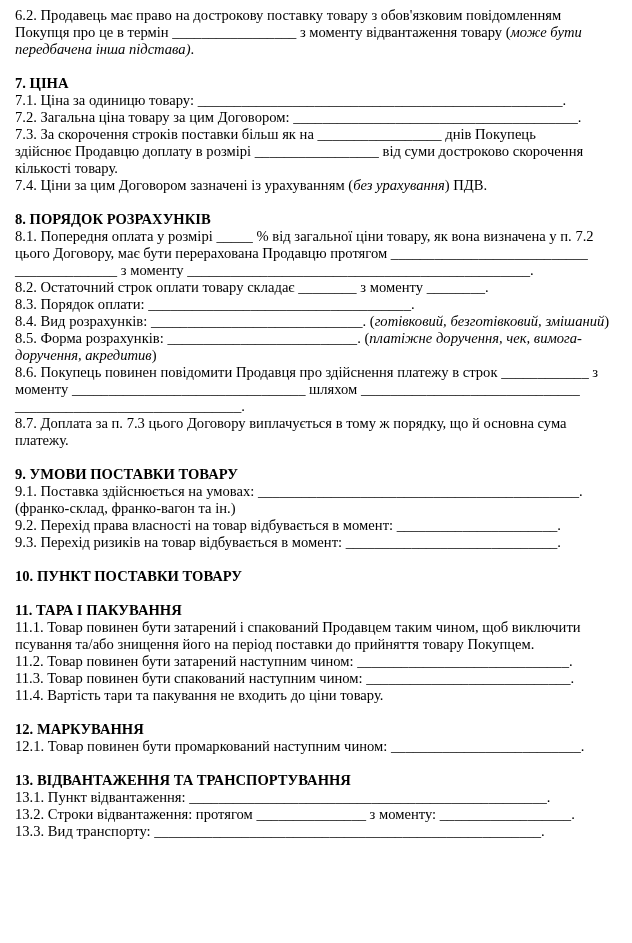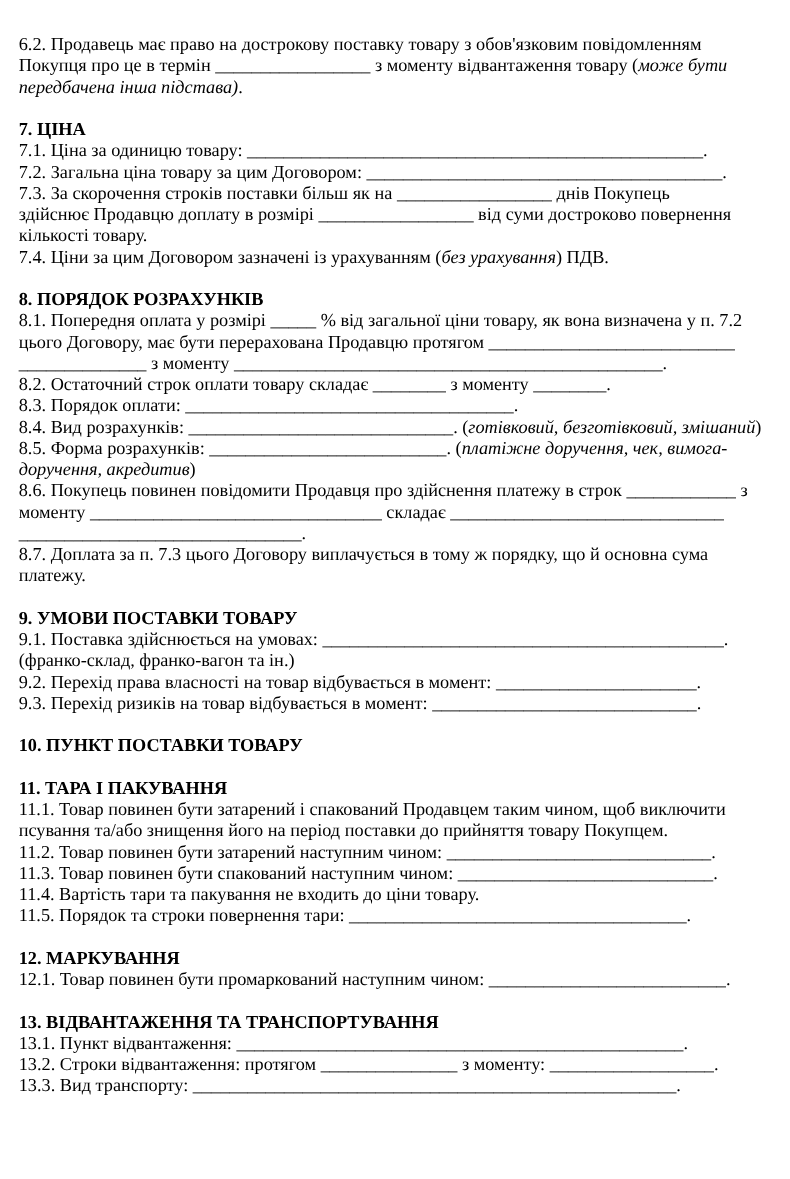--- a/index.html
+++ b/index.html
@@ -5,57 +5,57 @@
     html, body { margin: 0; padding: 0; background: #ffffff; }
     body {
       width: 632px;
       height: 943px;
       overflow: hidden;
       font-family: "Liberation Serif", "DejaVu Serif", serif;
       font-size: 14.6px;
       line-height: 17px;
       color: #000;
     }
-    .page { position: relative; padding: 28px 8px 0 15px; }
+    .page { position: relative; padding: 7px 8px 0 15px; }
     .para { margin: 0; white-space: nowrap; }
     .heading { font-weight: bold; margin: 0; white-space: nowrap; }
     .gap { height: 17px; }
     .i { font-style: italic; text-align: center; }
     .l { white-space: pre; text-align: right; }
   </style>
 </head>
 <body>
 
 <div class="page">
 
   <p class="para"><span>6.2. Продавець має право на дострокову поставку товару з обов'язковим повідомленням</span></p>
   <p class="para"><span>Покупця про це в термін </span><span class="l">_________________</span><span> з моменту відвантаження товару (</span><span class="i">може бути</span></p>
   <p class="para"><span class="i">передбачена інша підстава)</span><span>.</span></p>
   <div class="gap"></div>
 
   <p class="heading">7. ЦІНА</p>
   <p class="para"><span>7.1. Ціна за одиницю товару: </span><span class="l">__________________________________________________</span><span>.</span></p>
   <p class="para"><span>7.2. Загальна ціна товару за цим Договором: </span><span class="l">_______________________________________</span><span>.</span></p>
   <p class="para"><span>7.3. За скорочення строків поставки більш як на </span><span class="l">_________________</span><span> днів Покупець</span></p>
-  <p class="para"><span>здійснює Продавцю доплату в розмірі </span><span class="l">_________________</span><span> від суми достроково повернення</span></p>
+  <p class="para"><span>здійснює Продавцю доплату в розмірі </span><span class="l">_________________</span><span> від суми достроково скорочення</span></p>
   <p class="para"><span>кількості товару.</span></p>
   <p class="para"><span>7.4. Ціни за цим Договором зазначені із урахуванням (</span><span class="i">без урахування</span><span>) ПДВ.</span></p>
   <div class="gap"></div>
 
   <p class="heading">8. ПОРЯДОК РОЗРАХУНКІВ</p>
   <p class="para"><span>8.1. Попередня оплата у розмірі </span><span class="l">_____</span><span> % від загальної ціни товару, як вона визначена у п. 7.2</span></p>
   <p class="para"><span>цього Договору, має бути перерахована Продавцю протягом </span><span class="l">___________________________</span></p>
   <p class="para"><span class="l">______________</span><span> з моменту </span><span class="l">_______________________________________________</span><span>.</span></p>
   <p class="para"><span>8.2. Остаточний строк оплати товару складає </span><span class="l">________</span><span> з моменту </span><span class="l">________</span><span>.</span></p>
   <p class="para"><span>8.3. Порядок оплати: </span><span class="l">____________________________________</span><span>.</span></p>
   <p class="para"><span>8.4. Вид розрахунків: </span><span class="l">_____________________________</span><span>. (</span><span class="i">готівковий, безготівковий, змішаний</span><span>)</span></p>
   <p class="para"><span>8.5. Форма розрахунків: </span><span class="l">__________________________</span><span>. (</span><span class="i">платіжне доручення, чек, вимога-</span></p>
   <p class="para"><span class="i">доручення, акредитив</span><span>)</span></p>
   <p class="para"><span>8.6. Покупець повинен повідомити Продавця про здійснення платежу в строк </span><span class="l">____________</span><span> з</span></p>
-  <p class="para"><span>моменту </span><span class="l">________________________________</span><span> складає </span><span class="l">______________________________</span></p>
+  <p class="para"><span>моменту </span><span class="l">________________________________</span><span> шляхом </span><span class="l">______________________________</span></p>
   <p class="para"><span class="l">_______________________________</span><span>.</span></p>
   <p class="para"><span>8.7. Доплата за п. 7.3 цього Договору виплачується в тому ж порядку, що й основна сума</span></p>
   <p class="para"><span>платежу.</span></p>
   <div class="gap"></div>
 
   <p class="heading">9. УМОВИ ПОСТАВКИ ТОВАРУ</p>
   <p class="para"><span>9.1. Поставка здійснюється на умовах: </span><span class="l">____________________________________________</span><span>.</span></p>
   <p class="para"><span>(франко-склад, франко-вагон та ін.)</span></p>
   <p class="para"><span>9.2. Перехід права власності на товар відбувається в момент: </span><span class="l">______________________</span><span>.</span></p>
   <p class="para"><span>9.3. Перехід ризиків на товар відбувається в момент: </span><span class="l">_____________________________</span><span>.</span></p>
@@ -63,21 +63,20 @@
 
   <p class="heading">10. ПУНКТ ПОСТАВКИ ТОВАРУ</p>
   <div class="gap"></div>
 
   <p class="heading">11. ТАРА І ПАКУВАННЯ</p>
   <p class="para"><span>11.1. Товар повинен бути затарений і спакований Продавцем таким чином, щоб виключити</span></p>
   <p class="para"><span>псування та/або знищення його на період поставки до прийняття товару Покупцем.</span></p>
   <p class="para"><span>11.2. Товар повинен бути затарений наступним чином: </span><span class="l">_____________________________</span><span>.</span></p>
   <p class="para"><span>11.3. Товар повинен бути спакований наступним чином: </span><span class="l">____________________________</span><span>.</span></p>
   <p class="para"><span>11.4. Вартість тари та пакування не входить до ціни товару.</span></p>
-  <p class="para"><span>11.5. Порядок та строки повернення тари: </span><span class="l">_____________________________________</span><span>.</span></p>
   <div class="gap"></div>
 
   <p class="heading">12. МАРКУВАННЯ</p>
   <p class="para"><span>12.1. Товар повинен бути промаркований наступним чином: </span><span class="l">__________________________</span><span>.</span></p>
   <div class="gap"></div>
 
   <p class="heading">13. ВІДВАНТАЖЕННЯ ТА ТРАНСПОРТУВАННЯ</p>
   <p class="para"><span>13.1. Пункт відвантаження: </span><span class="l">_________________________________________________</span><span>.</span></p>
   <p class="para"><span>13.2. Строки відвантаження: протягом </span><span class="l">_______________</span><span> з моменту: </span><span class="l">__________________</span><span>.</span></p>
   <p class="para"><span>13.3. Вид транспорту: </span><span class="l">_____________________________________________________</span><span>.</span></p>

